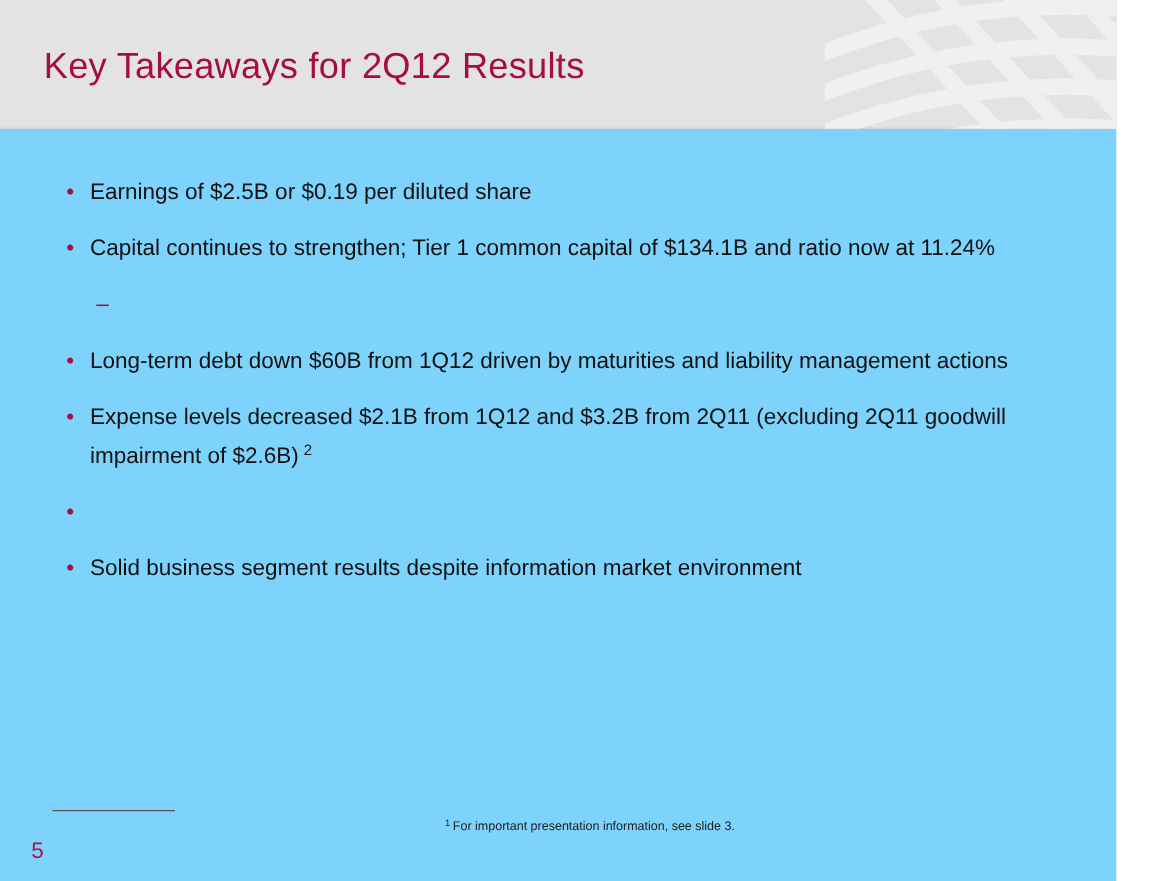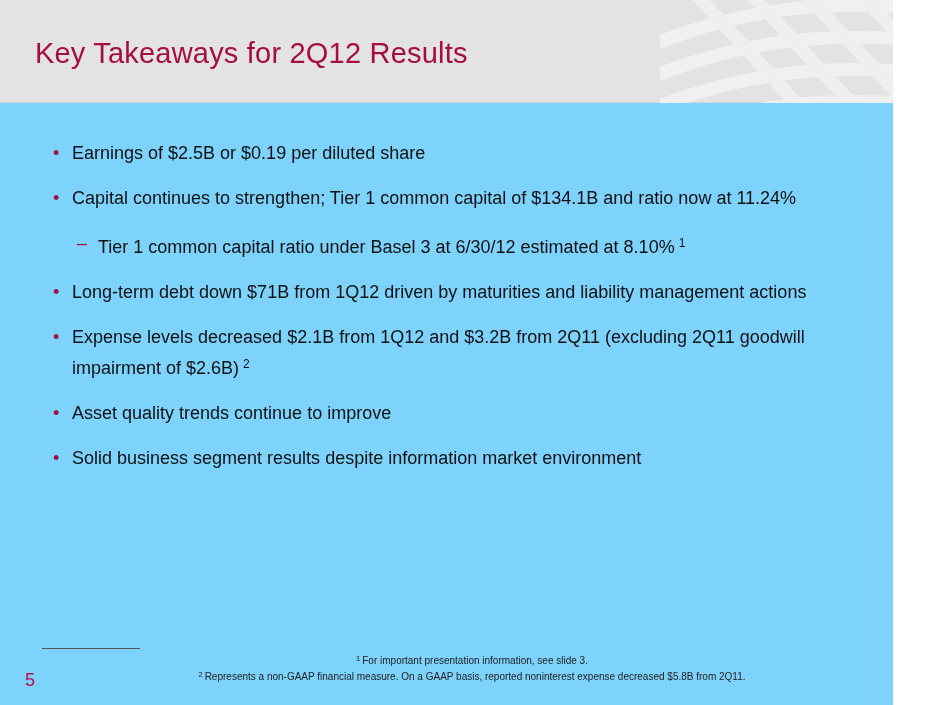--- a/index.html
+++ b/index.html
@@ -132,45 +132,40 @@
     <li class="bullet-item level-1">
       <span class="marker">•</span>
       <p><span class="bullet-text">Earnings of $2.5B or $0.19 per diluted share</span></p>
     </li>
     <li class="bullet-item level-1">
       <span class="marker">•</span>
       <p><span class="bullet-text">Capital continues to strengthen; Tier 1 common capital of $134.1B and ratio now at 11.24%</span></p>
     </li>
     <li class="bullet-item level-2">
       <span class="marker">–</span>
-      <p><span class="bullet-text">Tier 1 common capital ratio under Basel 3 at 6/30/12 estimated at 8.10%</span><span class="bullet-sup">1</span></p>
     </li>
     <li class="bullet-item level-1">
       <span class="marker">•</span>
-      <p><span class="bullet-text">Long-term debt down $71B from 1Q12 driven by maturities and liability management actions</span></p>
+      <p><span class="bullet-text">Long-term debt down $60B from 1Q12 driven by maturities and liability management actions</span></p>
     </li>
     <li class="bullet-item level-1">
       <span class="marker">•</span>
       <p><span class="bullet-text">Expense levels decreased $2.1B from 1Q12 and $3.2B from 2Q11 (excluding 2Q11 goodwill impairment of $2.6B)</span><span class="bullet-sup">2</span></p>
     </li>
     <li class="bullet-item level-1">
       <span class="marker">•</span>
-      <p><span class="bullet-text">Asset quality trends continue to improve</span></p>
     </li>
     <li class="bullet-item level-1">
       <span class="marker">•</span>
       <p><span class="bullet-text">Solid business segment results despite information market environment</span></p>
     </li>
   </ul>
 
   <div class="footnote-block">
     <div class="footnote-rule"></div>
     <div class="footnote">
       <span class="footnote-sup">1</span><span>For important presentation information, see slide 3.</span>
     </div>
-    <div class="footnote">
-      <span class="footnote-sup">2</span><span>Represents a non-GAAP financial measure. On a GAAP basis, reported noninterest expense decreased $5.8B from 2Q11.</span>
-    </div>
   </div>
 
   <div class="page-number">5</div>
 
 </div>
 
 </body></html>

